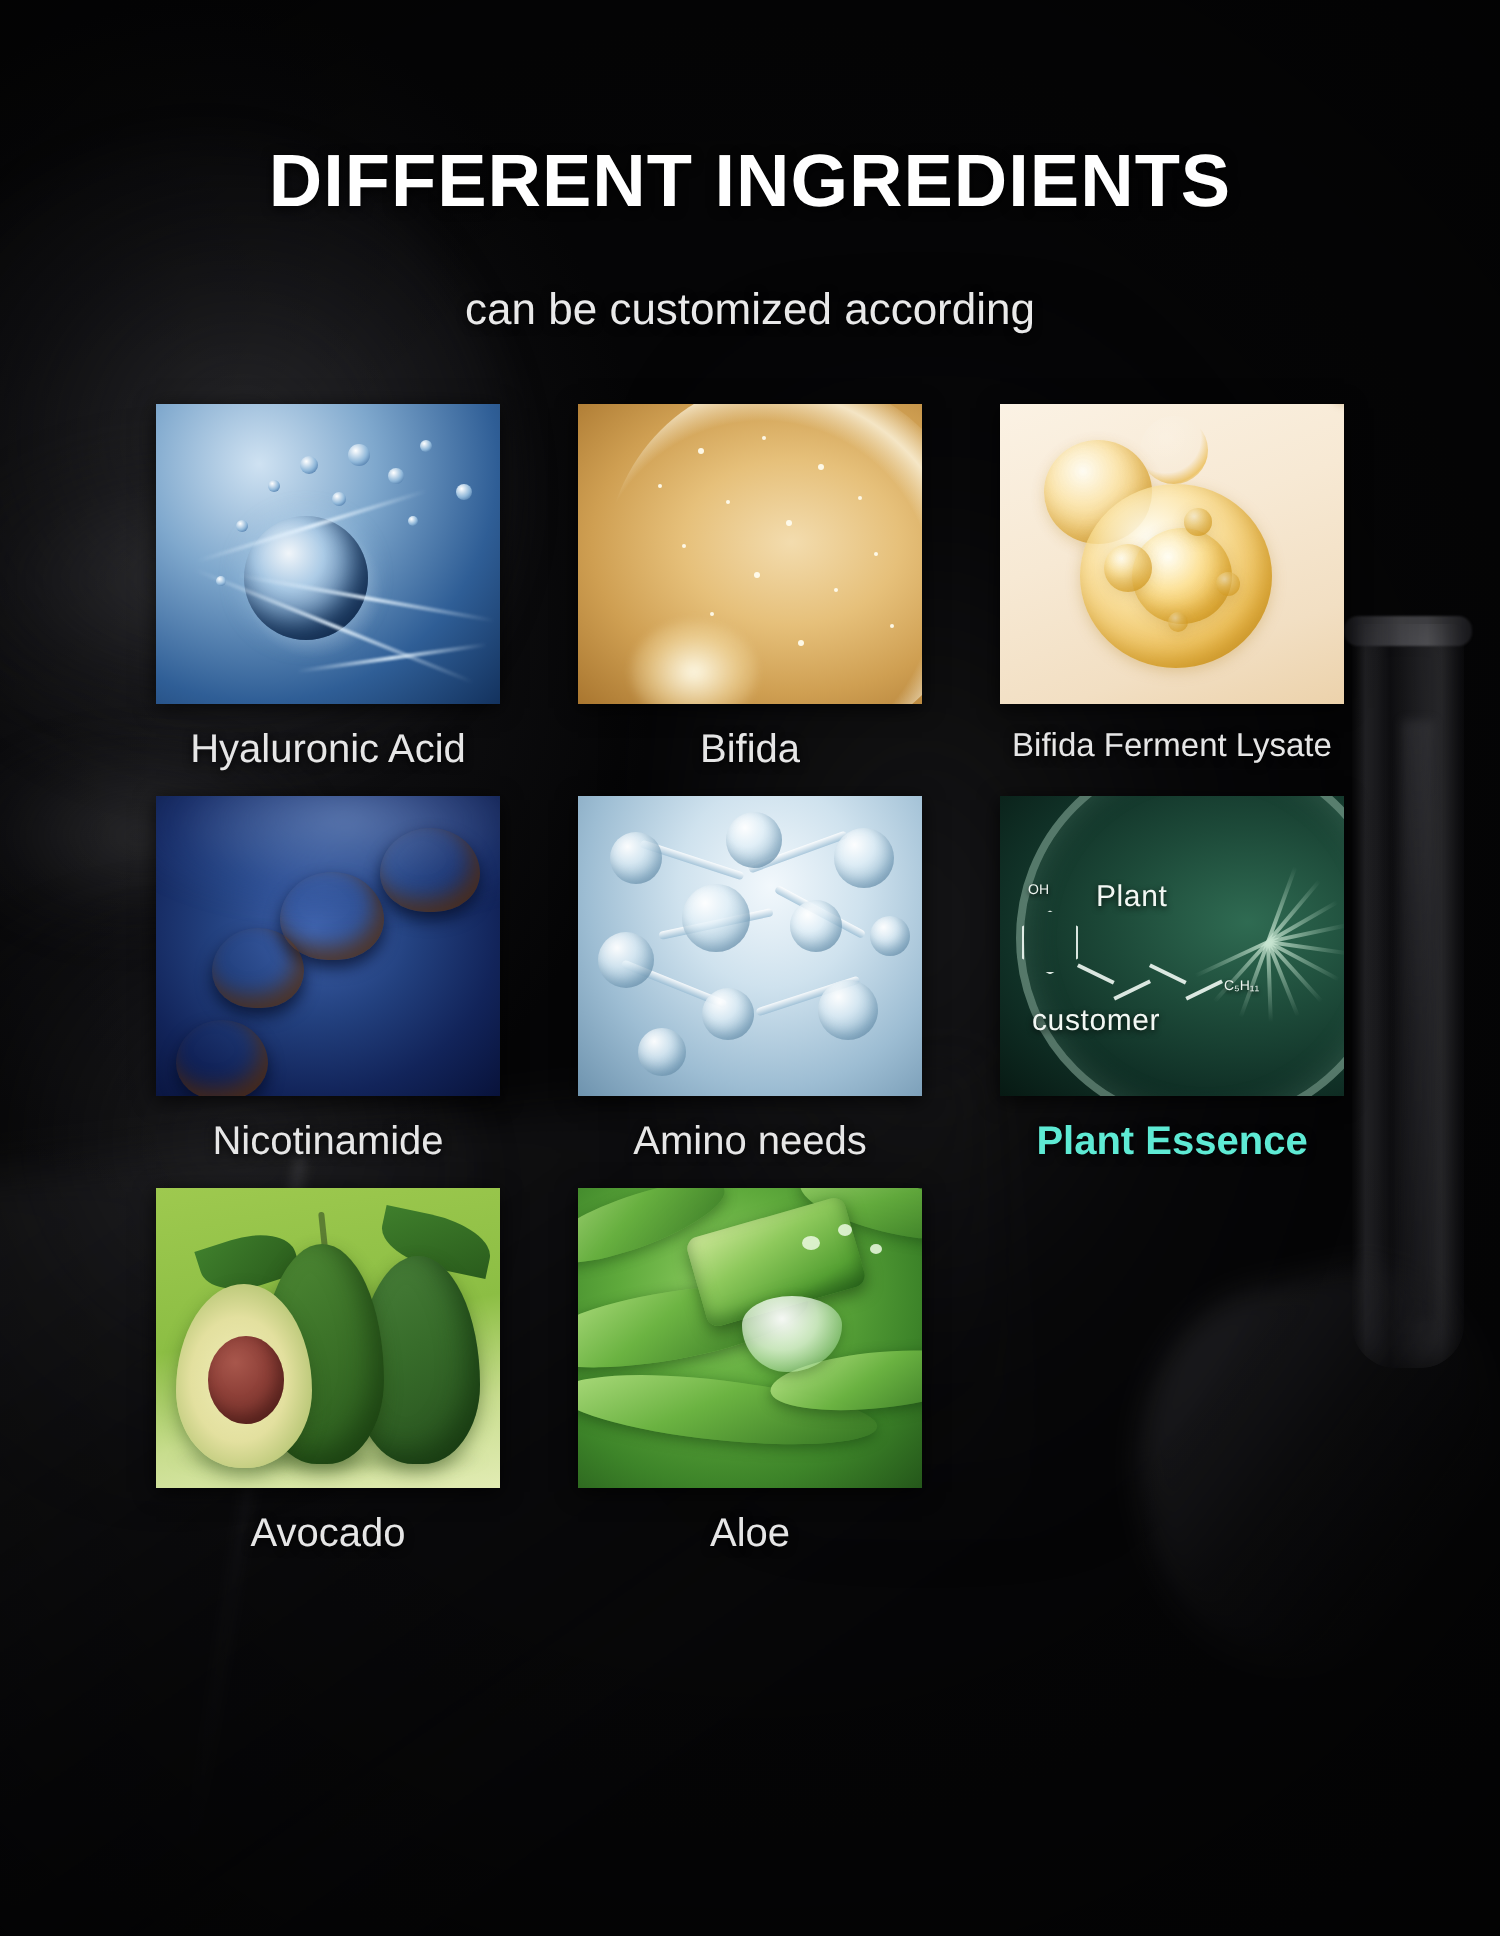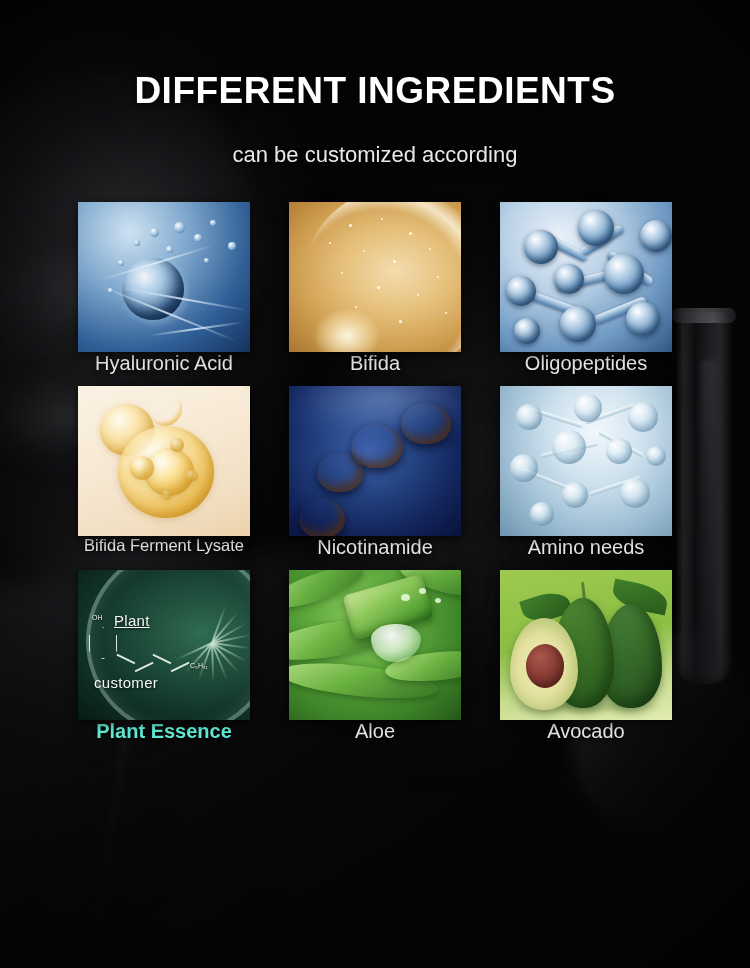--- a/index.html
+++ b/index.html
@@ -138,21 +138,21 @@
     box-shadow:0 2px 10px rgba(0,0,0,.75);
   }
   .thumb .art { position:absolute; inset:0; }
 
   .caption {
     display:block;
     text-align:center;
     color:#e6e6e6;
     font-size:20px;
     line-height:1.1;
-    margin-top:0;
+    margin-top:12px;
     white-space:nowrap;
     text-shadow:0 1px 5px rgba(0,0,0,.95);
   }
   .caption.small { font-size:16.5px; }
   .caption.bold  { font-weight:bold; color:#5eead4; }
 
   
   .art-hyaluronic {
     background:
       radial-gradient(circle at 46% 62%, rgba(255,255,255,.42) 0%, rgba(255,255,255,0) 26%),
@@ -449,42 +449,20 @@
           <div class="spk" style="left:66px;top:104px;width:2px;height:2px;"></div>
           <div class="spk" style="left:110px;top:118px;width:3px;height:3px;"></div>
           <div class="spk" style="left:148px;top:74px;width:2px;height:2px;"></div>
           <div class="spk" style="left:40px;top:40px;width:2px;height:2px;"></div>
           <div class="spk" style="left:156px;top:110px;width:2px;height:2px;"></div>
         </div>
       </div>
       <span class="caption">Bifida</span>
     </div>
 
-    <div class="cell">
-      <div class="thumb">
-        <div class="art art-oligo">
-          <div class="rod" style="left:34px;top:40px;width:56px;transform:rotate(26deg);"></div>
-          <div class="rod" style="left:78px;top:34px;width:48px;transform:rotate(-32deg);"></div>
-          <div class="rod" style="left:56px;top:74px;width:62px;transform:rotate(-14deg);"></div>
-          <div class="rod" style="left:104px;top:62px;width:52px;transform:rotate(34deg);"></div>
-          <div class="rod" style="left:22px;top:96px;width:58px;transform:rotate(20deg);"></div>
-          <div class="rod" style="left:92px;top:104px;width:56px;transform:rotate(-22deg);"></div>
-          <div class="ball" style="left:24px;top:28px;width:34px;height:34px;"></div>
-          <div class="ball" style="left:78px;top:8px;width:36px;height:36px;"></div>
-          <div class="ball" style="left:6px;top:74px;width:30px;height:30px;"></div>
-          <div class="ball" style="left:54px;top:62px;width:30px;height:30px;"></div>
-          <div class="ball" style="left:104px;top:52px;width:40px;height:40px;"></div>
-          <div class="ball" style="left:140px;top:18px;width:32px;height:32px;"></div>
-          <div class="ball" style="left:60px;top:104px;width:36px;height:36px;"></div>
-          <div class="ball" style="left:126px;top:100px;width:34px;height:34px;"></div>
-          <div class="ball" style="left:14px;top:116px;width:26px;height:26px;"></div>
-        </div>
-      </div>
-      <span class="caption">Oligopeptides</span>
-    </div>
 
     <div class="cell">
       <div class="thumb">
         <div class="art art-bifida">
           <div class="pipette"></div>
           <div class="bub rimonly" style="left:70px;top:6px;width:34px;height:34px;"></div>
           <div class="bub" style="left:22px;top:18px;width:54px;height:52px;opacity:.85;"></div>
           <div class="bub" style="left:40px;top:40px;width:96px;height:92px;"></div>
           <div class="bub" style="left:66px;top:62px;width:50px;height:48px;opacity:.9;"></div>
           <div class="bub" style="left:52px;top:70px;width:24px;height:24px;opacity:.8;"></div>
@@ -551,56 +529,56 @@
             <div class="spine" style="transform:rotate(132deg);"></div>
             <div class="spine" style="transform:rotate(155deg);"></div>
           </div>
           <div class="ring"></div>
           <div class="chain" style="left:38px;top:88px;width:20px;transform:rotate(26deg);"></div>
           <div class="chain" style="left:56px;top:96px;width:20px;transform:rotate(-26deg);"></div>
           <div class="chain" style="left:74px;top:88px;width:20px;transform:rotate(26deg);"></div>
           <div class="chain" style="left:92px;top:96px;width:20px;transform:rotate(-26deg);"></div>
           <div class="pf-sub" style="left:14px;top:44px;">OH</div>
           <div class="pf-sub" style="left:112px;top:92px;">C₅H₁₁</div>
-          <div class="pf-txt" style="left:36px;top:42px;text-decoration:underline;">Plant</div>
+          <div class="pf-txt" style="left:48px;top:42px;">Plant</div>
           <div class="pf-txt" style="left:16px;top:104px;">customer</div>
         </div>
       </div>
       <span class="caption bold">Plant Essence</span>
+    </div>
+
+    <div class="cell">
+      <div class="thumb">
+        <div class="art art-avocado">
+          <div class="shadow"></div>
+          <div class="stem" style="left:82px;top:12px;height:18px;transform:rotate(-6deg);"></div>
+          <div class="stem" style="left:128px;top:14px;height:16px;transform:rotate(8deg);"></div>
+          <div class="leaf" style="left:22px;top:24px;width:48px;height:26px;transform:rotate(-18deg);"></div>
+          <div class="leaf" style="left:112px;top:14px;width:56px;height:26px;transform:rotate(12deg);"></div>
+          <div class="fruit whole-b"></div>
+          <div class="fruit whole-a"></div>
+          <div class="fruit half"></div>
+          <div class="pit"></div>
+        </div>
+      </div>
+      <span class="caption">Avocado</span>
     </div>
 
     <div class="cell">
       <div class="thumb">
         <div class="art art-aloe">
           <div class="leaf" style="left:-24px;top:52px;width:140px;height:34px;transform:rotate(-10deg);"></div>
           <div class="leaf" style="left:-10px;top:96px;width:160px;height:30px;transform:rotate(6deg);"></div>
           <div class="leaf" style="left:96px;top:82px;width:110px;height:28px;transform:rotate(-6deg);"></div>
           <div class="leaf" style="left:-20px;top:4px;width:96px;height:26px;transform:rotate(-20deg);opacity:.8;"></div>
           <div class="leaf" style="left:110px;top:-4px;width:90px;height:26px;transform:rotate(14deg);opacity:.8;"></div>
           <div class="cut"></div>
           <div class="gel"></div>
           <div class="dot" style="left:112px;top:24px;width:9px;height:7px;"></div>
           <div class="dot" style="left:130px;top:18px;width:7px;height:6px;"></div>
           <div class="dot" style="left:146px;top:28px;width:6px;height:5px;"></div>
         </div>
       </div>
       <span class="caption">Aloe</span>
     </div>
 
-    <div class="cell">
-      <div class="thumb">
-        <div class="art art-avocado">
-          <div class="shadow"></div>
-          <div class="stem" style="left:82px;top:12px;height:18px;transform:rotate(-6deg);"></div>
-          <div class="stem" style="left:128px;top:14px;height:16px;transform:rotate(8deg);"></div>
-          <div class="leaf" style="left:22px;top:24px;width:48px;height:26px;transform:rotate(-18deg);"></div>
-          <div class="leaf" style="left:112px;top:14px;width:56px;height:26px;transform:rotate(12deg);"></div>
-          <div class="fruit whole-b"></div>
-          <div class="fruit whole-a"></div>
-          <div class="fruit half"></div>
-          <div class="pit"></div>
-        </div>
-      </div>
-      <span class="caption">Avocado</span>
-    </div>
-
   </div>
 </div>
 
 </body></html>

